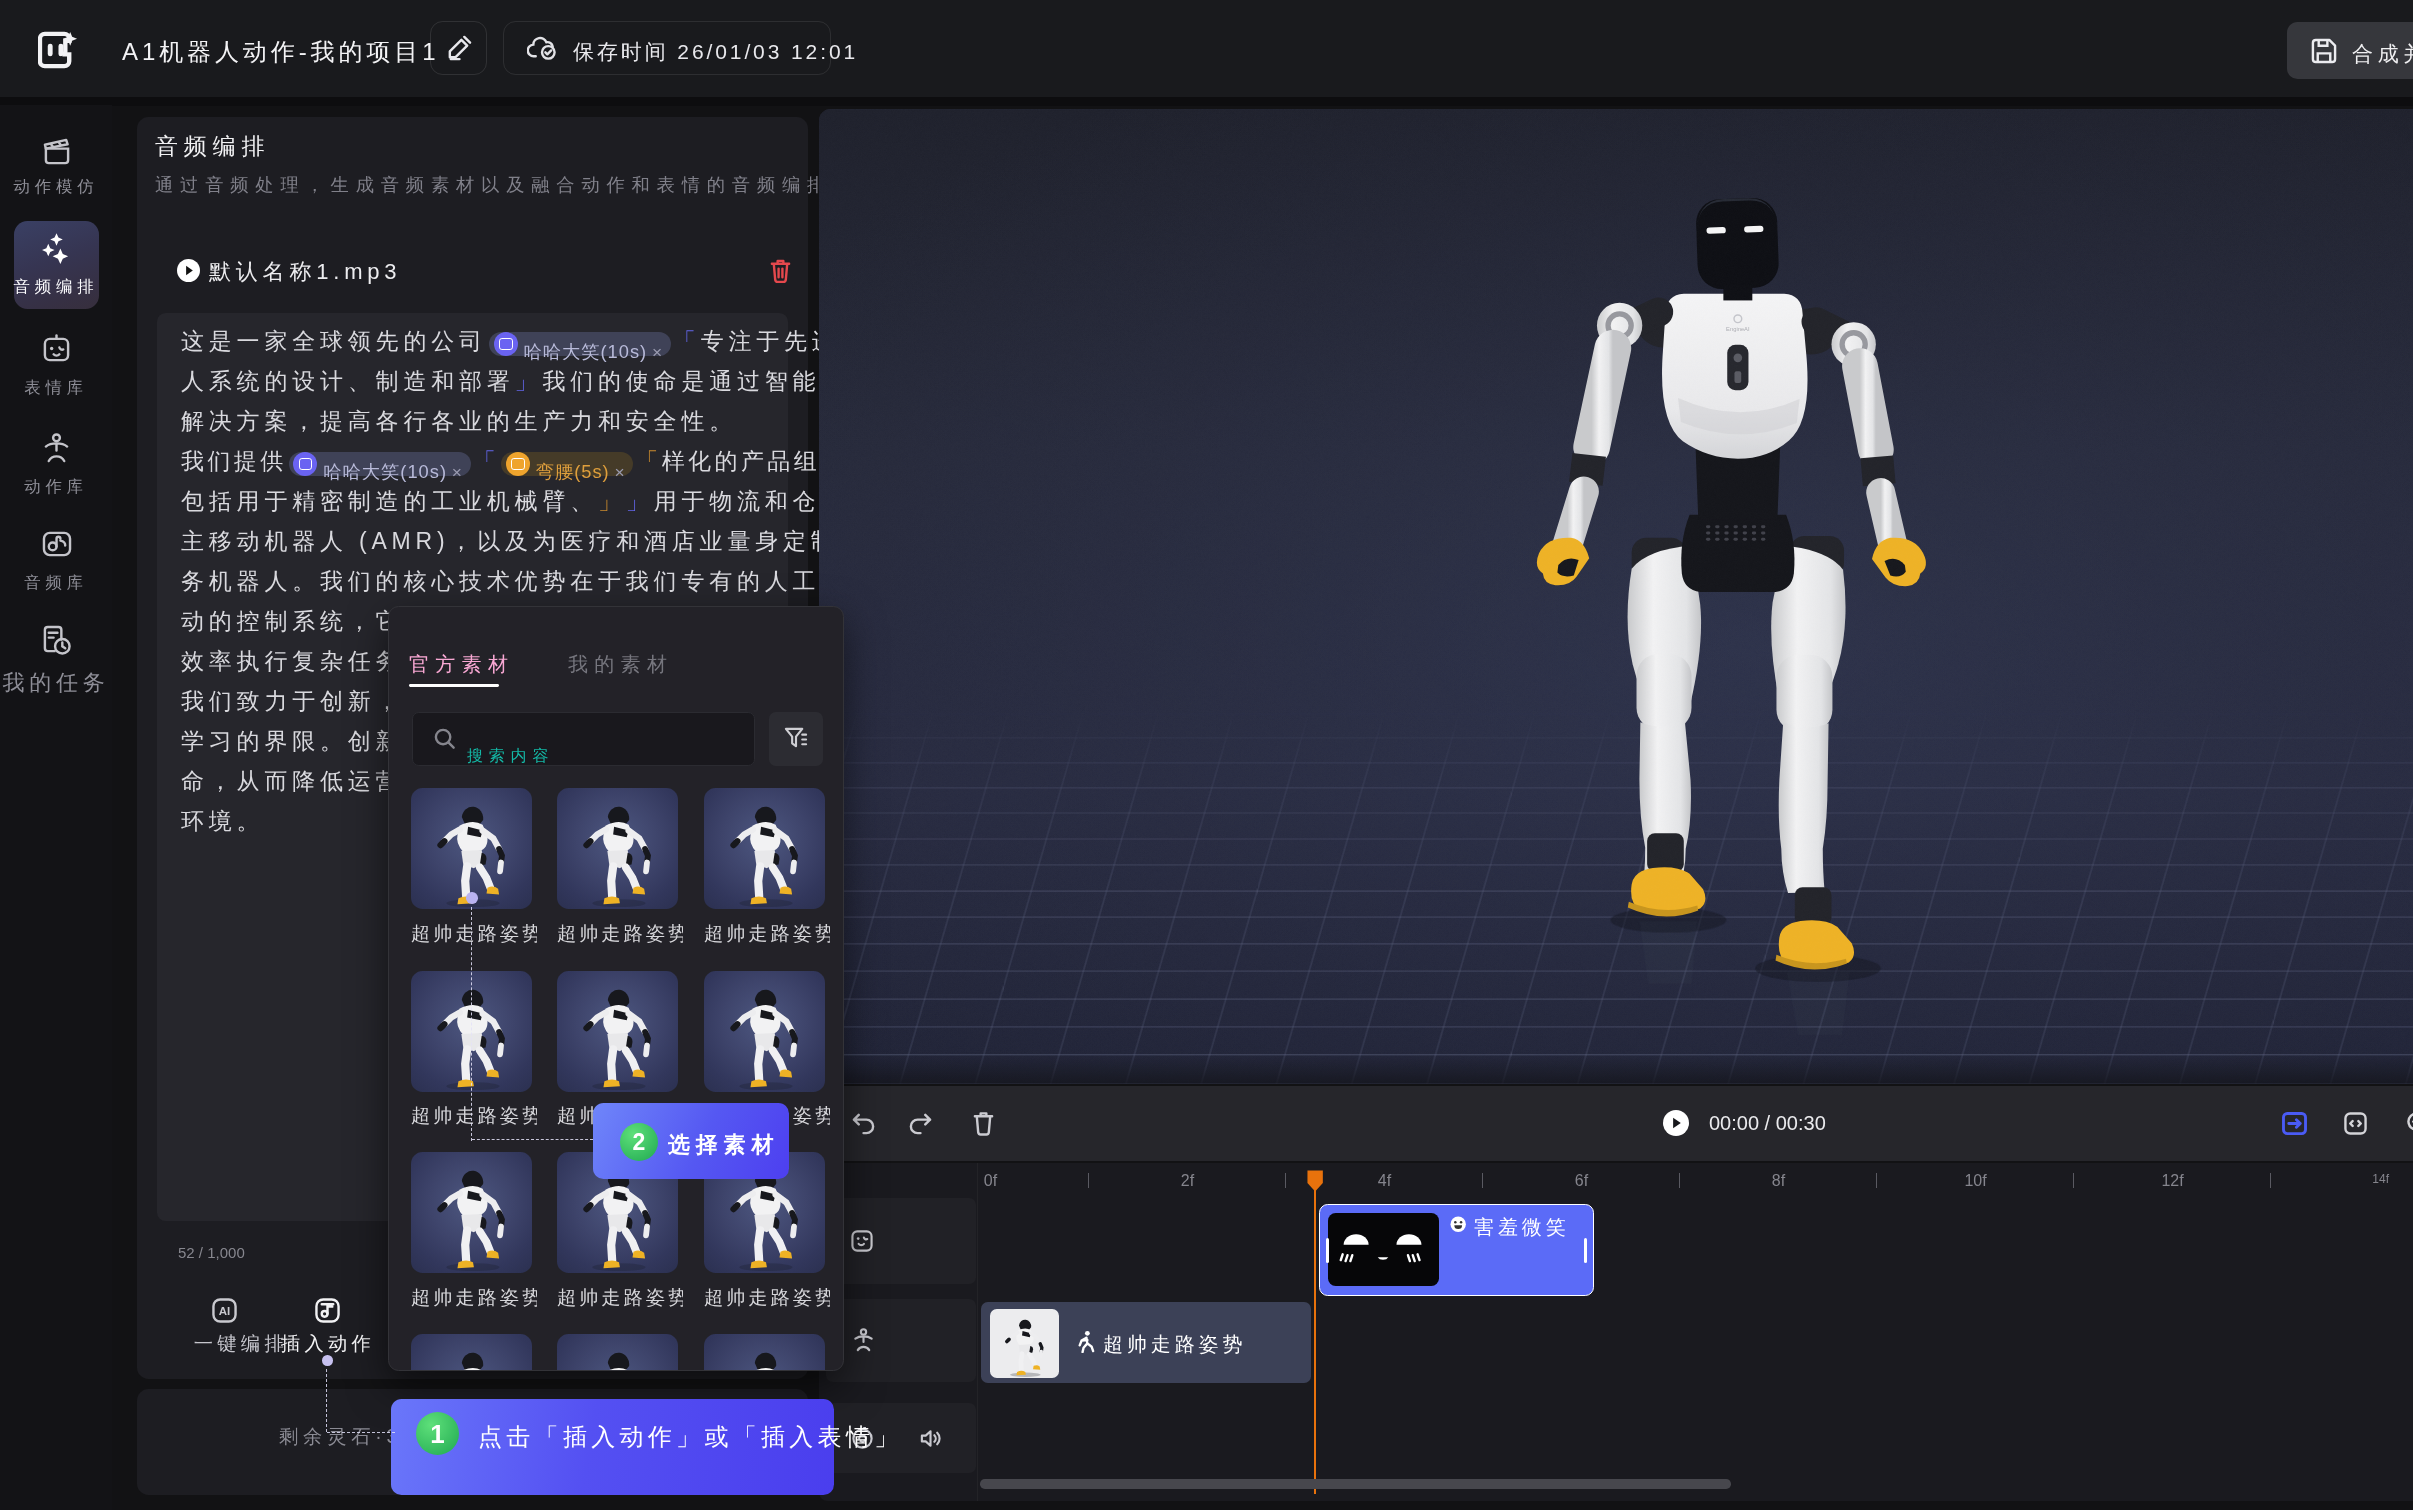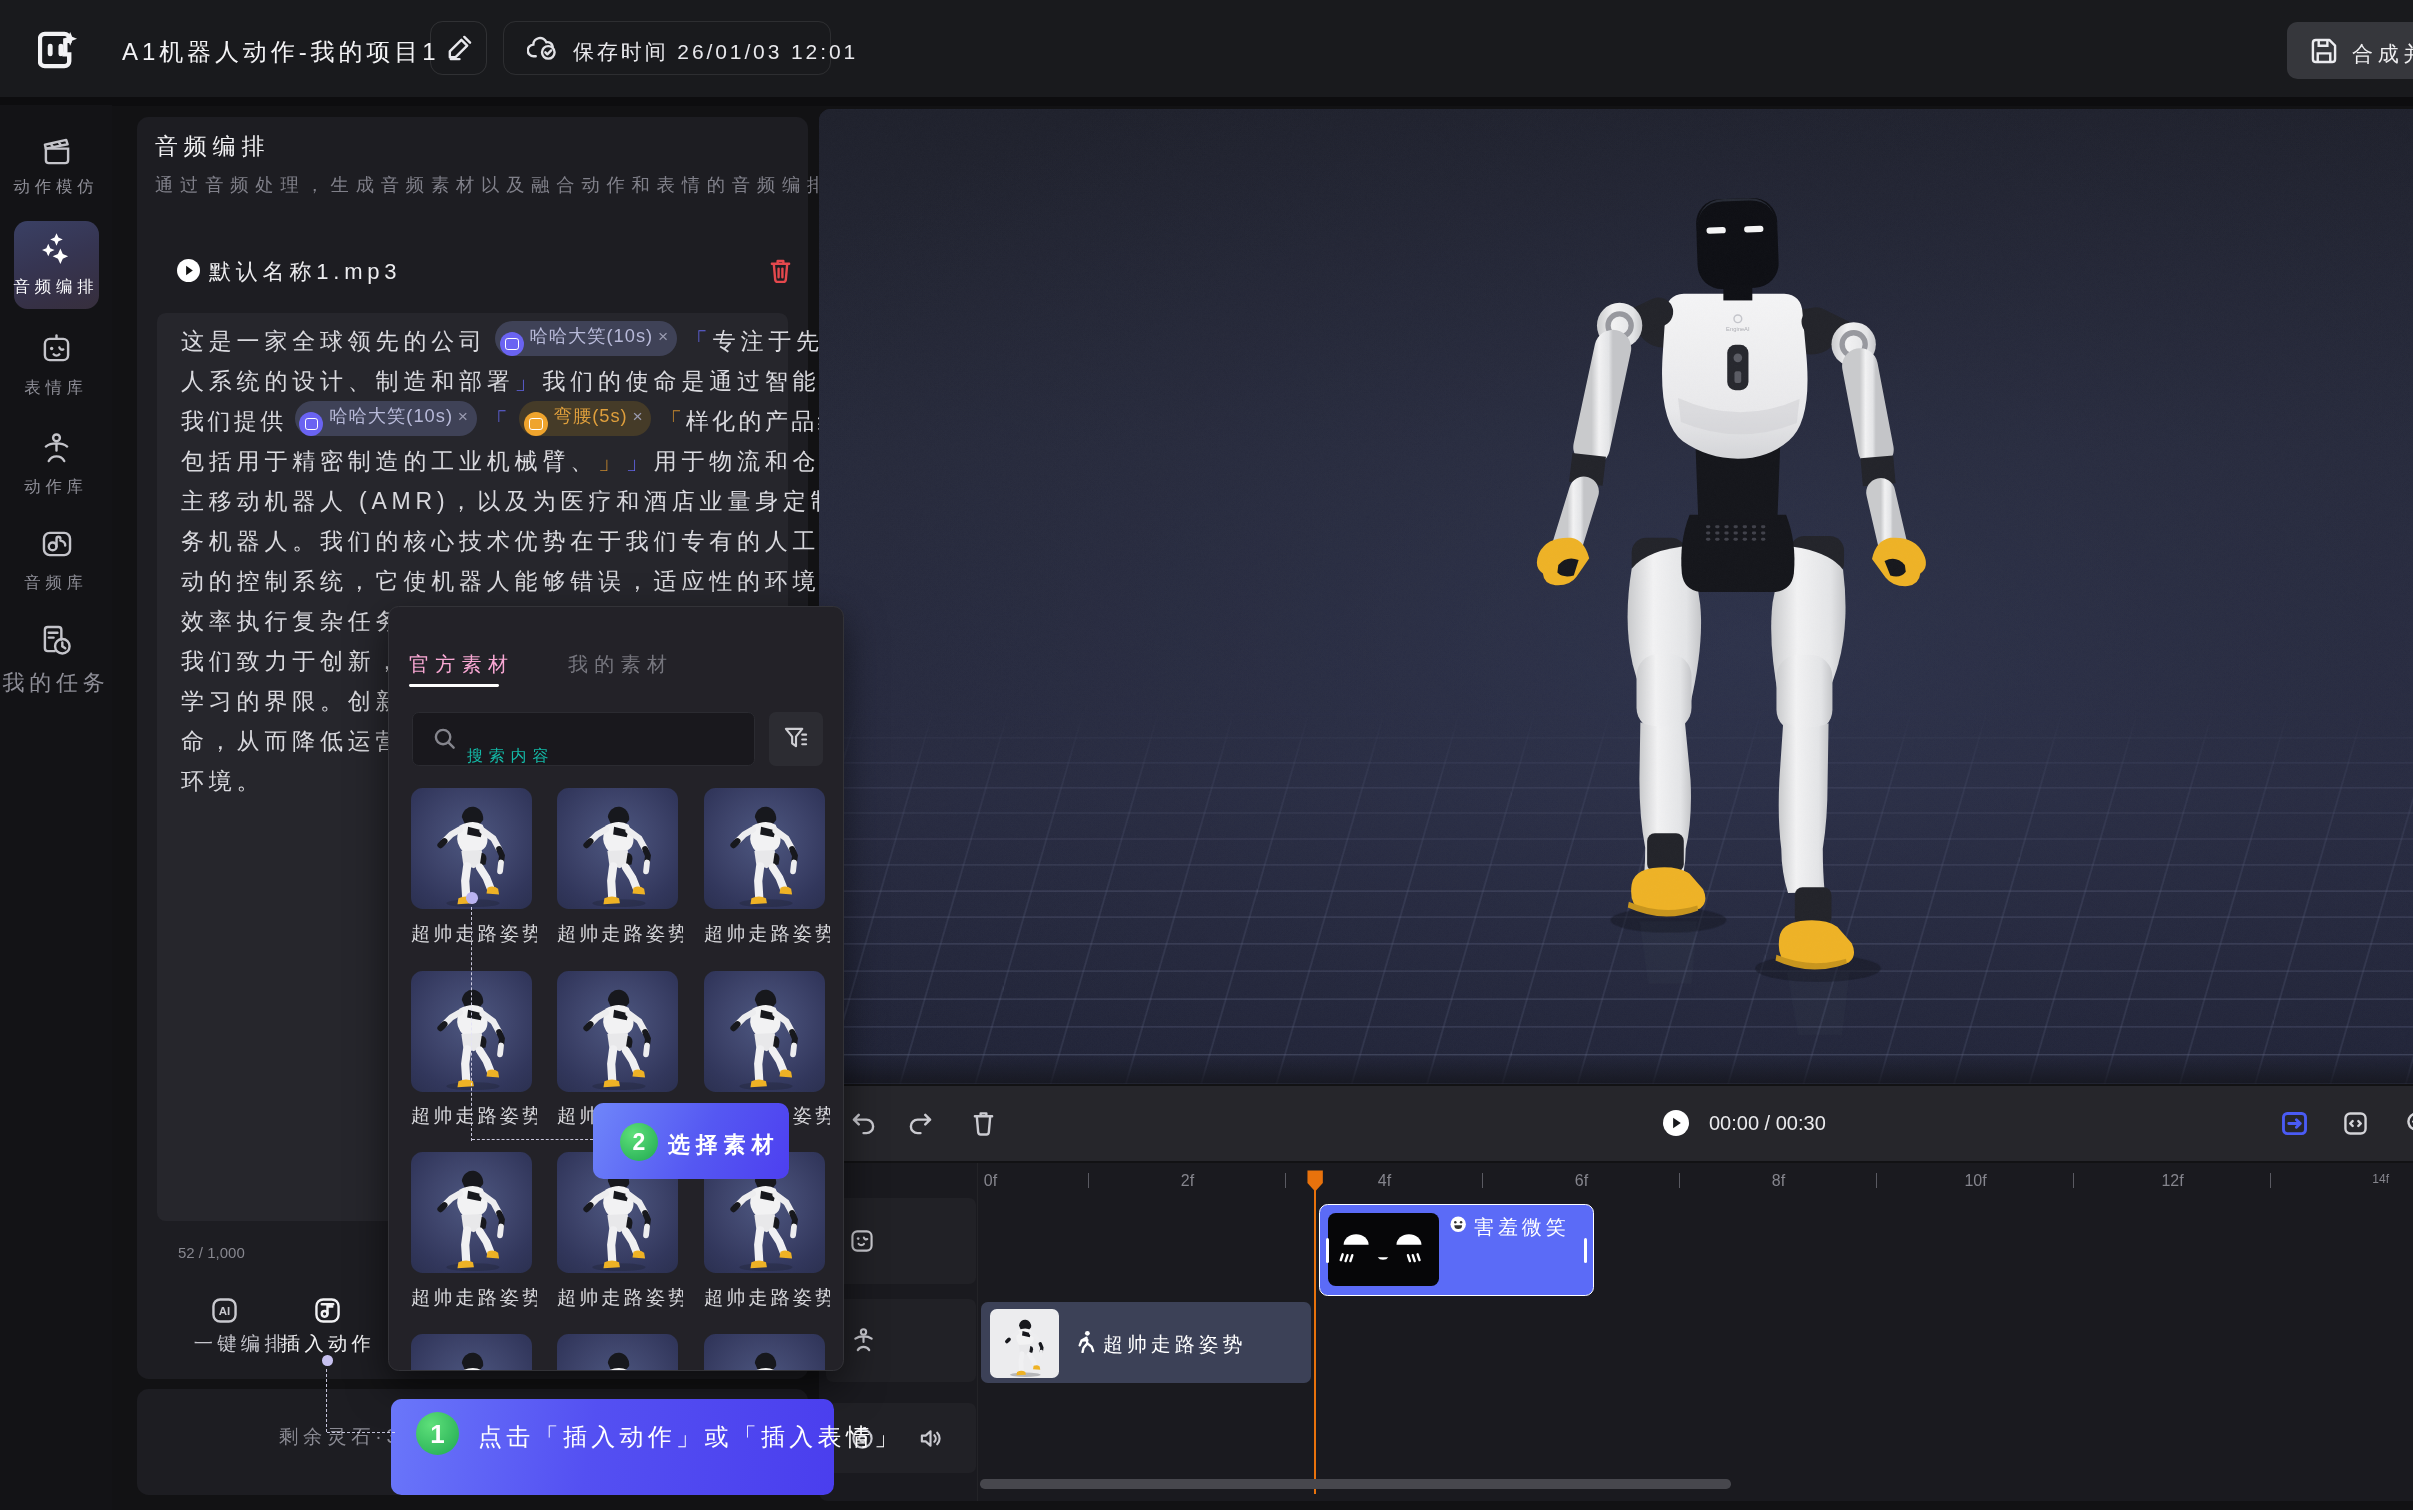--- a/index.html
+++ b/index.html
@@ -105,20 +105,21 @@
 </svg>
 
 <div class="abs" style="left:157px;top:313px;width:631px;height:908px;background:#26262c;border-radius:8.7px"></div>
 <div class="abs" id="maintext" style="left:181px;top:321px;width:613px;font-size:23px;line-height:40px;color:#d9d9de;letter-spacing:4.8px">
       <div style="white-space:nowrap;height:40px">这是一家全球领先的公司<span class="pill">
           <span class="pic"></span>
           <span class="pt">哈哈大笑(10s)</span>
           <span class="px">×</span>
         </span><span style="color:#6366e8">「</span>专注于先进机器</div>
       <div style="white-space:nowrap;height:40px">人系统的设计、制造和部署<span style="color:#6366e8">」</span>我们的使命是通过智能自动化</div>
+      <div style="white-space:nowrap;height:40px">解决方案，提高各行各业的生产力和安全性。</div>
       <div style="white-space:nowrap;height:40px;letter-spacing:3.4px">我们提供<span class="pill">
           <span class="pic"></span>
           <span class="pt">哈哈大笑(10s)</span>
           <span class="px">×</span>
         </span><span style="color:#6366e8">「</span><span class="pill po">
           <span class="pic o"></span>
           <span class="pt o">弯腰(5s)</span>
           <span class="px">×</span>
         </span><span style="color:#c98a2e">「</span>样化的产品组合，</div>
       <div style="white-space:nowrap;height:40px">包括用于精密制造的工业机械臂、<span style="color:#c98a2e">」</span><span style="color:#6366e8">」</span>用于物流和仓储的自</div>
@@ -543,21 +544,21 @@
 </symbol>
 </defs>
 </svg>
 
 <div class="abs" style="left: 466px; top: 892px; width: 11.6px; height: 11.6px; border-radius: 50%; background: rgb(185, 178, 240); z-index: 60;"></div>
     <div class="abs" style="left: 471px; top: 907px; width: 0px; height: 234px; border-left: 1.9px dashed rgba(228, 226, 248, 0.85); z-index: 60;"></div>
     <div class="abs" style="left: 472px; top: 1139px; width: 121px; height: 0px; border-top: 1.9px dashed rgba(228, 226, 248, 0.85); z-index: 60;"></div>
   </div>
 
 <style>
-.pill{display:inline-flex;align-items:flex-end;height:35px;background:#3f4257;border-radius:17.4px;padding:0 7.7px 0 4.8px;vertical-align:-6.8px;margin:0 8px;letter-spacing:1px}
+.pill{display:inline-flex;align-items:flex-start;height:24px;background:#3f4257;border-radius:17.4px;padding:0 7.7px 0 4.8px;vertical-align:-6.8px;margin:0 2px;letter-spacing:1px}
 .pill .pic{width:24px;height:24px;border-radius:50%;background:#6a63f2;display:inline-block;position:relative}
 .pill .pic::after{content:"";position:absolute;left:5.3px;top:6.3px;width:11.6px;height:9.7px;border:1.4px solid #fff;border-radius:2.9px}
 .pill .pic.o{background:#efa42d}
 .pill .pt{font-size:18.3px;color:#b8bad9;margin-left:5.8px;margin-right:4.8px;letter-spacing:1px}
 .pill .pt.o{color:#df9f3c}
 .pill .px{font-size:17.4px;color:#9a9bb0}
 .pill.po{background:#453b28}
 </style>
 
 

